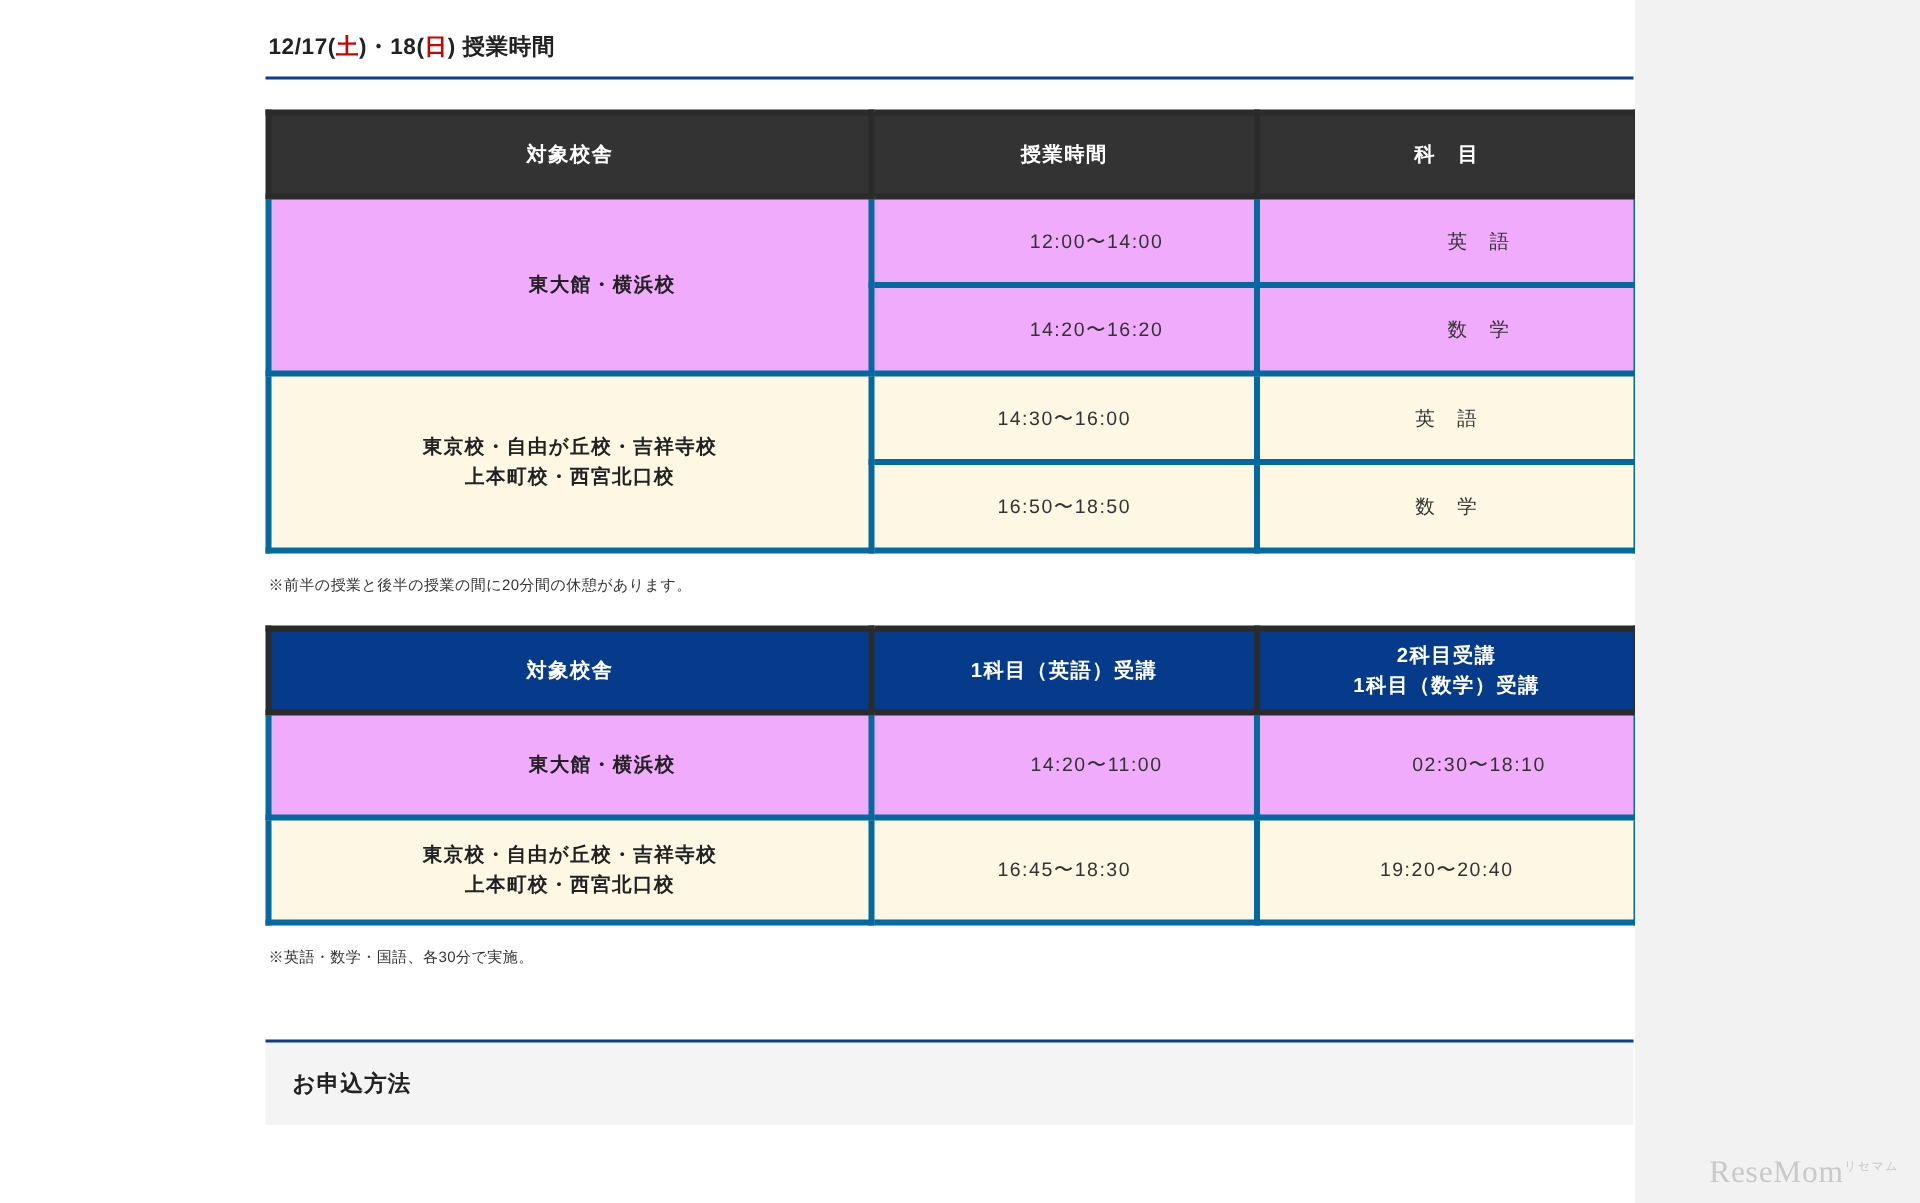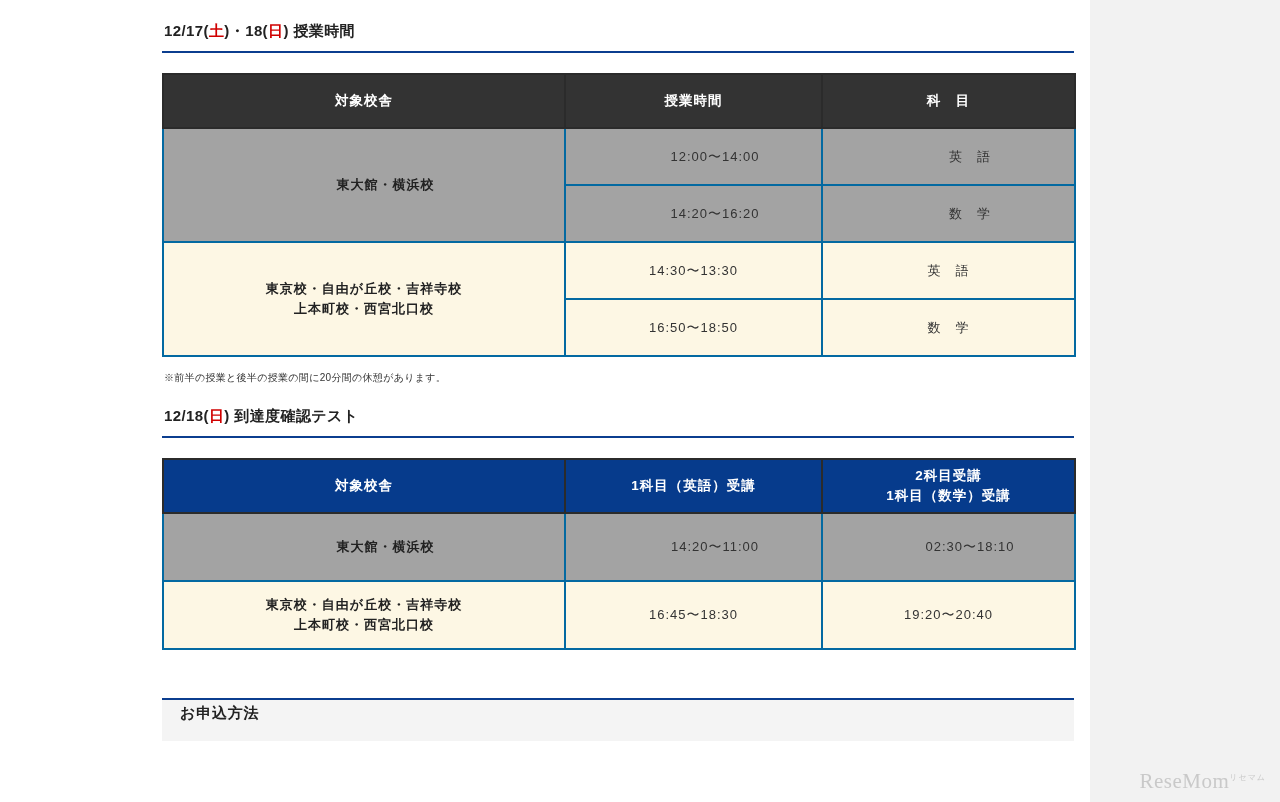--- a/index.html
+++ b/index.html
@@ -10,21 +10,21 @@
     width: 1280px;
     height: 802px;
     background: #ffffff;
     font-family: "Liberation Sans", sans-serif;
     color: #333333;
     overflow: hidden;
     position: relative;
   }
   .page {
     position: absolute;
-    left: 0;
+    left: 15px;
     top: 0;
     width: 1090px;
     height: 802px;
     background: #ffffff;
     box-sizing: border-box;
   }
   .right-gutter {
     position: absolute;
     left: 1090px;
     top: 0;
@@ -81,21 +81,21 @@
   }
 
   table.sched {
     border-collapse: collapse;
     width: 912px;
     margin-top: 20px;
     table-layout: fixed;
   }
   table.sched th,
   table.sched td {
-    border: 2px solid #0369a1;
+    border: 4px solid #0369a1;
     text-align: center;
     vertical-align: middle;
     font-size: 13px;
     letter-spacing: 1px;
   }
   table.sched thead th {
     color: #ffffff;
     font-weight: bold;
     height: 50px;
     border-color: #2b2b2b;
@@ -109,21 +109,21 @@
   .tbl-test thead th {
     background: #063b8c;
     border-color: #063b8c;
     line-height: 1.5;
   }
 
   .col-school { width: 402px; }
   .col-mid    { width: 257px; }
   .col-last   { width: 253px; }
 
-  .row-purple td { background: #a3a3a3; padding-left: 44px; }
+  .row-purple td { background: #f0abfc; padding-left: 44px; }
   .row-cream  td { background: #fdf7e4; }
 
   td.school {
     font-weight: bold;
     color: #222222;
     font-size: 13px;
     line-height: 1.55;
     letter-spacing: 1px;
   }
   td.cell {
@@ -142,21 +142,21 @@
     margin-top: 48px;
     border-top: 2px solid #0b3e8f;
     background: #f4f4f4;
     width: 912px;
     box-sizing: border-box;
   }
   .apply-block .apply-title {
     font-size: 15px;
     font-weight: bold;
     color: #222222;
-    padding: 4px 0 18px 18px;
+    padding: 18px 0 18px 18px;
     letter-spacing: 0.8px;
     margin: 0;
   }
 </style>
 </head>
 <body>
 
 <div class="page">
   <div class="content">
 
@@ -185,35 +185,32 @@
         </tr>
         <tr class="row-purple">
           <td class="cell">14:20〜16:20</td>
           <td class="cell">数　学</td>
         </tr>
         <tr class="row-cream">
           <td class="school" rowspan="2">
             <div>東京校・自由が丘校・吉祥寺校</div>
             <div>上本町校・西宮北口校</div>
           </td>
-          <td class="cell">14:30〜13:30</td>
+          <td class="cell">14:30〜16:00</td>
           <td class="cell">英　語</td>
         </tr>
         <tr class="row-cream">
           <td class="cell">16:50〜18:50</td>
           <td class="cell">数　学</td>
         </tr>
       </tbody>
     </table>
 
     <p class="note">※前半の授業と後半の授業の間に20分間の休憩があります。</p>
 
-    <h2 class="section-title sec2-title">
-      <span>12/18(</span><span class="red">日</span><span>) 到達度確認テスト</span>
-    </h2>
 
     <table class="sched tbl-test">
       <colgroup>
         <col class="col-school">
           <col class="col-mid">
           <col class="col-last">
       </colgroup>
       <thead>
         <tr>
           <th>対象校舎</th>
@@ -234,20 +231,21 @@
           <td class="school">
             <div>東京校・自由が丘校・吉祥寺校</div>
             <div>上本町校・西宮北口校</div>
           </td>
           <td class="cell">16:45〜18:30</td>
           <td class="cell">19:20〜20:40</td>
         </tr>
       </tbody>
     </table>
 
+    <p class="note">※英語・数学・国語、各30分で実施。</p>
 
     <div class="apply-block">
       <h3 class="apply-title">お申込方法</h3>
     </div>
 
   </div>
 </div>
 
 <div class="right-gutter"></div>
 

